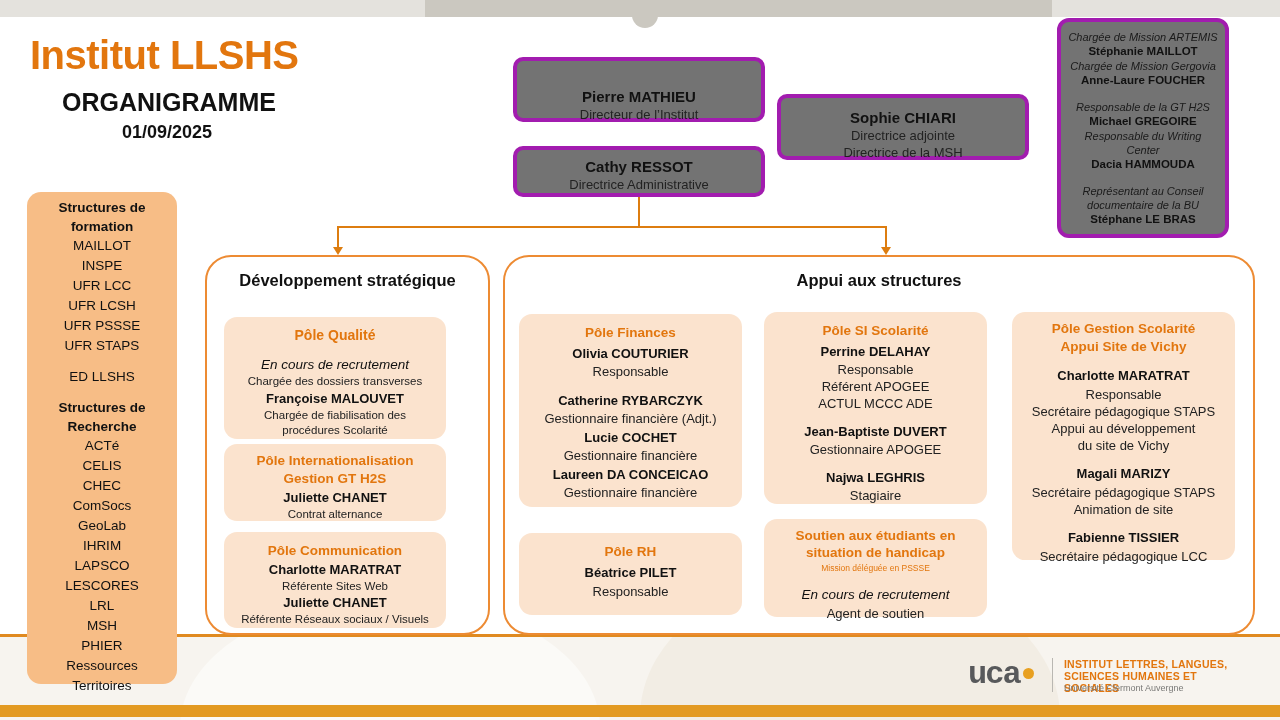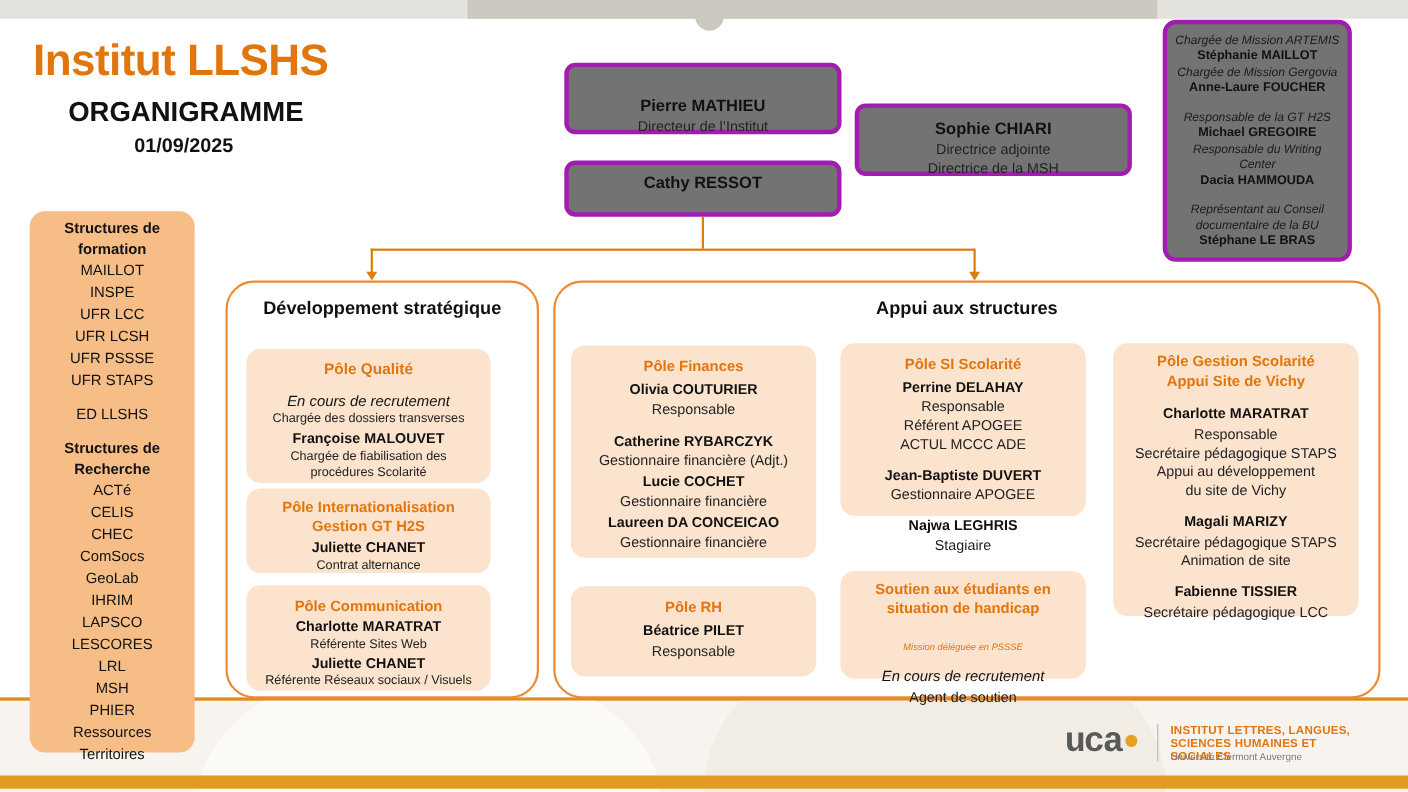--- a/index.html
+++ b/index.html
@@ -158,28 +158,28 @@
   #pole-finances .ph { font-size: 13.5px; line-height: 22px; }
   #pole-finances .nm { font-size: 13px; line-height: 19px; }
   #pole-finances .rl { font-size: 13px; line-height: 18px; }
 
   #pole-rh { left: 519px; top: 533px; width: 223px; height: 82px; }
   #pole-rh .ph { font-size: 13.5px; line-height: 22px; }
   #pole-rh .nm { font-size: 13px; line-height: 20px; }
   #pole-rh .rl { font-size: 13px; line-height: 18px; }
 
   
-  #pole-si { left: 764px; top: 312px; width: 223px; height: 157px; }
+  #pole-si { left: 764px; top: 312px; width: 223px; height: 192px; }
   #pole-si .ph { font-size: 13.5px; line-height: 22px; }
   #pole-si .nm { font-size: 13px; line-height: 19px; }
   #pole-si .rl { font-size: 13px; line-height: 17px; }
 
   #pole-handicap { left: 764px; top: 519px; width: 223px; height: 98px; }
   #pole-handicap .ph { font-size: 13.5px; line-height: 17px; }
-  #pole-handicap .sm { font-size: 8.5px; font-style: italic; color: #e2760e; line-height: 14px; margin-top: 20px; }
+  #pole-handicap .sm { font-size: 8.5px; color: #e2760e; line-height: 14px; }
   #pole-handicap .it { font-size: 13.5px; line-height: 20px; }
   #pole-handicap .rl { font-size: 13px; line-height: 18px; text-align: center; }
 
   
   #pole-vichy { left: 1012px; top: 312px; width: 223px; height: 248px; }
   #pole-vichy .ph { font-size: 13.5px; line-height: 18px; }
   #pole-vichy .nm { font-size: 13px; line-height: 20px; }
   #pole-vichy .rl { font-size: 13px; line-height: 17px; }
 
   
@@ -249,20 +249,21 @@
   </div>
 
   <div class="obox" id="box-adjointe">
     <div class="nm">Sophie CHIARI</div>
     <div class="rl">Directrice adjointe</div>
     <div class="rl">Directrice de la MSH</div>
   </div>
 
   <div class="obox" id="box-admin">
     <div class="nm">Cathy RESSOT</div>
+    <div class="rl">Directrice Administrative</div>
   </div>
 
   <div class="obox" id="box-missions">
     <div>
         <div class="it">Chargée de Mission ARTEMIS</div>
         <div class="nm">Stéphanie MAILLOT</div>
         <div class="it">Chargée de Mission Gergovia</div>
         <div class="nm">Anne-Laure FOUCHER</div>
         <div class="gap">&nbsp;</div>
         <div class="it">Responsable de la GT H2S</div>

